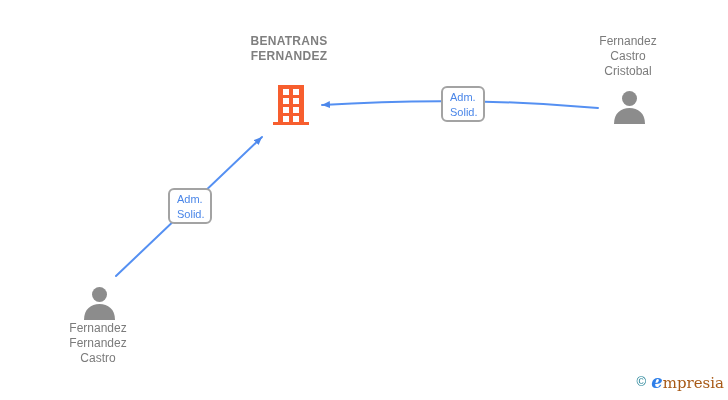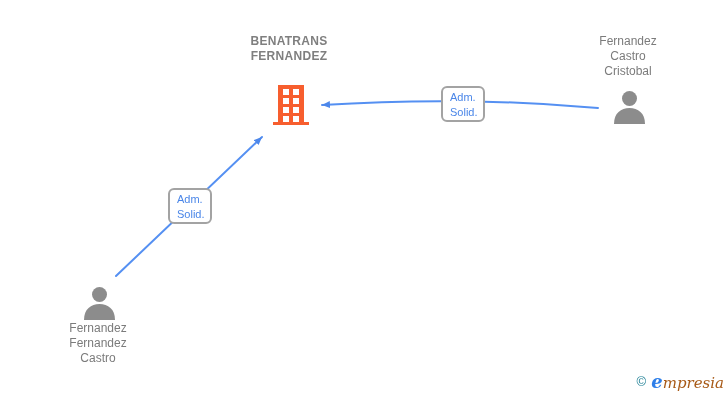--- a/index.html
+++ b/index.html
@@ -79,21 +79,20 @@
     vertical-align: 2px;
   }
   .logo .brand-e {
     color: #2e7fe9;
     font-style: italic;
     font-weight: bold;
     font-size: 18px;
   }
   .logo .brand-rest {
     color: #a85a17;
-    font-style: italic;
     font-size: 15px;
   }
 </style>
 </head>
 <body>
 
 <div class="canvas">
 
   <svg class="edges-layer" viewBox="0 0 728 400" xmlns="http://www.w3.org/2000/svg">
     <defs>

